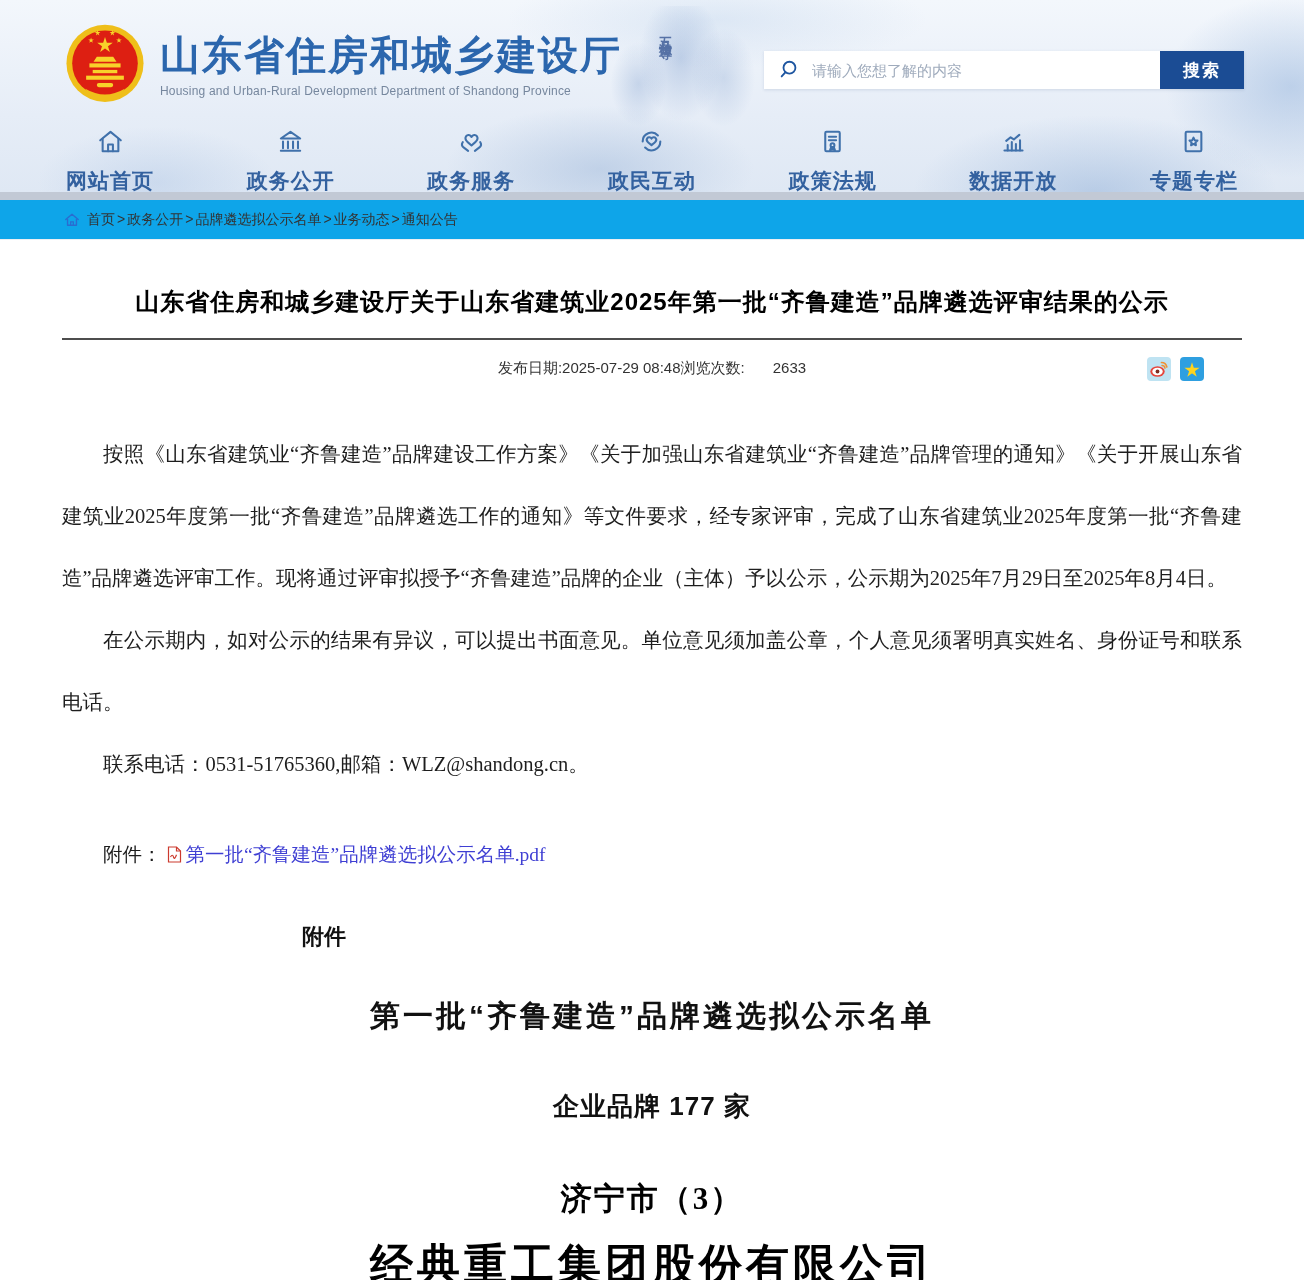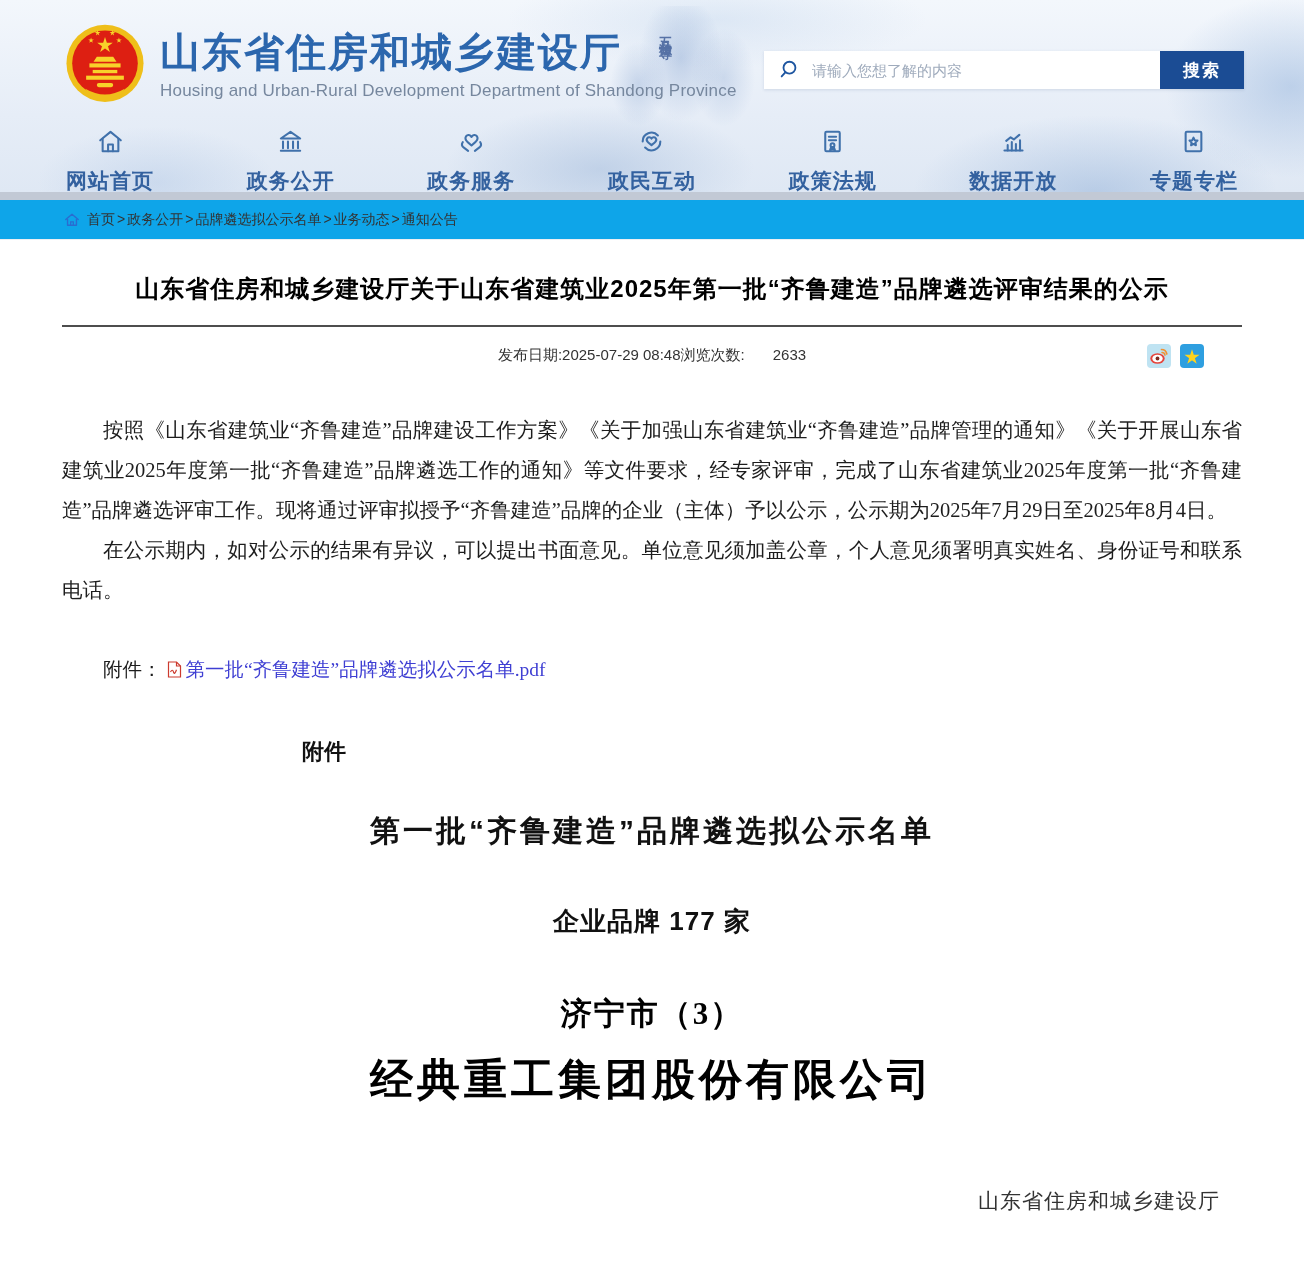--- a/index.html
+++ b/index.html
@@ -41,21 +41,21 @@
     display: flex; align-items: center;
     height: 130px; padding: 0 60px 0 64px;
     position: relative;
   }
   .emblem { width: 82px; height: 90px; flex: 0 0 auto; }
   .titles { margin-left: 14px; }
   .site-title {
     font-size: 40px; font-weight: bold; color: #2b66ad; letter-spacing: 2px;
     line-height: 1.1;
   }
-  .site-subtitle { font-size: 17px; color: #76879e; margin-top: 7px; letter-spacing:.2px; }
+  .site-subtitle { font-size: 12px; color: #76879e; margin-top: 7px; letter-spacing:.2px; }
   .search-area { margin-left: auto; display: flex; width: 480px; height: 38px; margin-top: 10px; box-shadow: 0 1px 3px rgba(50,80,130,.15); }
   .search-box { flex: 1; background: #fff; display: flex; align-items: center; padding: 0 4px 0 14px; }
   .search-box svg { flex: 0 0 auto; }
   .search-input {
     border: none; outline: none; flex: 1; font-size: 15px; color: #333;
     margin-left: 12px; background: transparent; font-family: "Liberation Sans", sans-serif;
   }
   .search-input::placeholder { color: #9fabbc; }
   .search-btn {
     width: 84px; border: none; background: #1b4c94; color: #fff;
@@ -76,36 +76,36 @@
     height: 40px; background: #0ea5e9; display: flex; align-items: center;
     padding-left: 64px; font-size: 14px; color: #333;
     border-bottom: 1px solid #eceff3;
   }
   .breadcrumb-bar svg { margin-right: 7px; }
   .crumb { cursor: pointer; }
   .crumb:not(:last-child)::after { content: ">"; margin: 0 2px; color: #333; }
   
   .content { width: 1180px; margin: 0 auto; }
   .article-title {
-    margin-top: 33px; text-align: center; font-size: 24px; font-weight: bold;
+    margin-top: 46px; text-align: center; font-size: 24px; font-weight: bold;
     color: #000; letter-spacing: 1px;
   }
   .title-divider { margin-top: 20px; border: none; border-top: 2px solid #4d4d4d; }
   .meta-row { position: relative; margin-top: 15px; height: 26px; }
   .meta-center {
     display: flex; justify-content: center; 
     font-size: 15px; color: #333; line-height: 26px;
   }
   .views-num { margin-left: 28px; }
   .share-icons { position: absolute; right: 38px; top: 2px; display: flex; gap: 9px; }
   .share-icons svg { cursor: pointer; }
   .article-body {
     margin-top: 42px;
     font-family: "Liberation Serif", serif;
-    font-size: 20.5px; line-height: 40px; color: #1d1d1d; text-align: justify;
+    font-size: 20.5px; line-height: 62px; color: #1d1d1d; text-align: justify;
   }
   .article-body p { text-indent: 2em; }
   .attachment-line {
     margin-top: 46px; padding-left: 2.1em;
     font-family: "Liberation Serif", serif; font-size: 19.5px; color: #1d1d1d;
     display: flex; align-items: center;
   }
   .attachment-link { color: #3f3fd3; cursor: pointer; display:flex; align-items:center; }
   .attachment-link svg { margin: 0 3px 0 6px; }
   
@@ -263,20 +263,21 @@
       <svg width="24" height="24" viewBox="0 0 24 24">
         <rect width="24" height="24" rx="4" fill="#2e9fe0"></rect>
         <path transform="translate(12,13.2) scale(8)" d="M0 -1L0.588 0.809L-0.951 -0.309L0.951 -0.309L-0.588 0.809Z" fill="#ffd41d"></path>
       </svg>
     </div>
   </div>
 
   <div class="article-body">
     <p>按照《山东省建筑业“齐鲁建造”品牌建设工作方案》《关于加强山东省建筑业“齐鲁建造”品牌管理的通知》《关于开展山东省建筑业2025年度第一批“齐鲁建造”品牌遴选工作的通知》等文件要求，经专家评审，完成了山东省建筑业2025年度第一批“齐鲁建造”品牌遴选评审工作。现将通过评审拟授予“齐鲁建造”品牌的企业（主体）予以公示，公示期为2025年7月29日至2025年8月4日。</p>
     <p>在公示期内，如对公示的结果有异议，可以提出书面意见。单位意见须加盖公章，个人意见须署明真实姓名、身份证号和联系电话。</p>
+    <p>联系电话：0531-51765360,邮箱：WLZ@shandong.cn。</p>
   </div>
 
   <div class="attachment-line">
     <span>附件：</span>
     <span class="attachment-link">
       <svg width="15" height="17" viewBox="0 0 15 17">
         <path d="M1.5 1h8l4 4v11h-12z" fill="#fff" stroke="#cc3a2e" stroke-width="1.2"></path>
         <path d="M9.5 1v4h4" fill="none" stroke="#cc3a2e" stroke-width="1.2"></path>
         <path d="M3.5 11q2-3.5 3 0t3-2.2" fill="none" stroke="#cc3a2e" stroke-width="1.2"></path>
       </svg>

